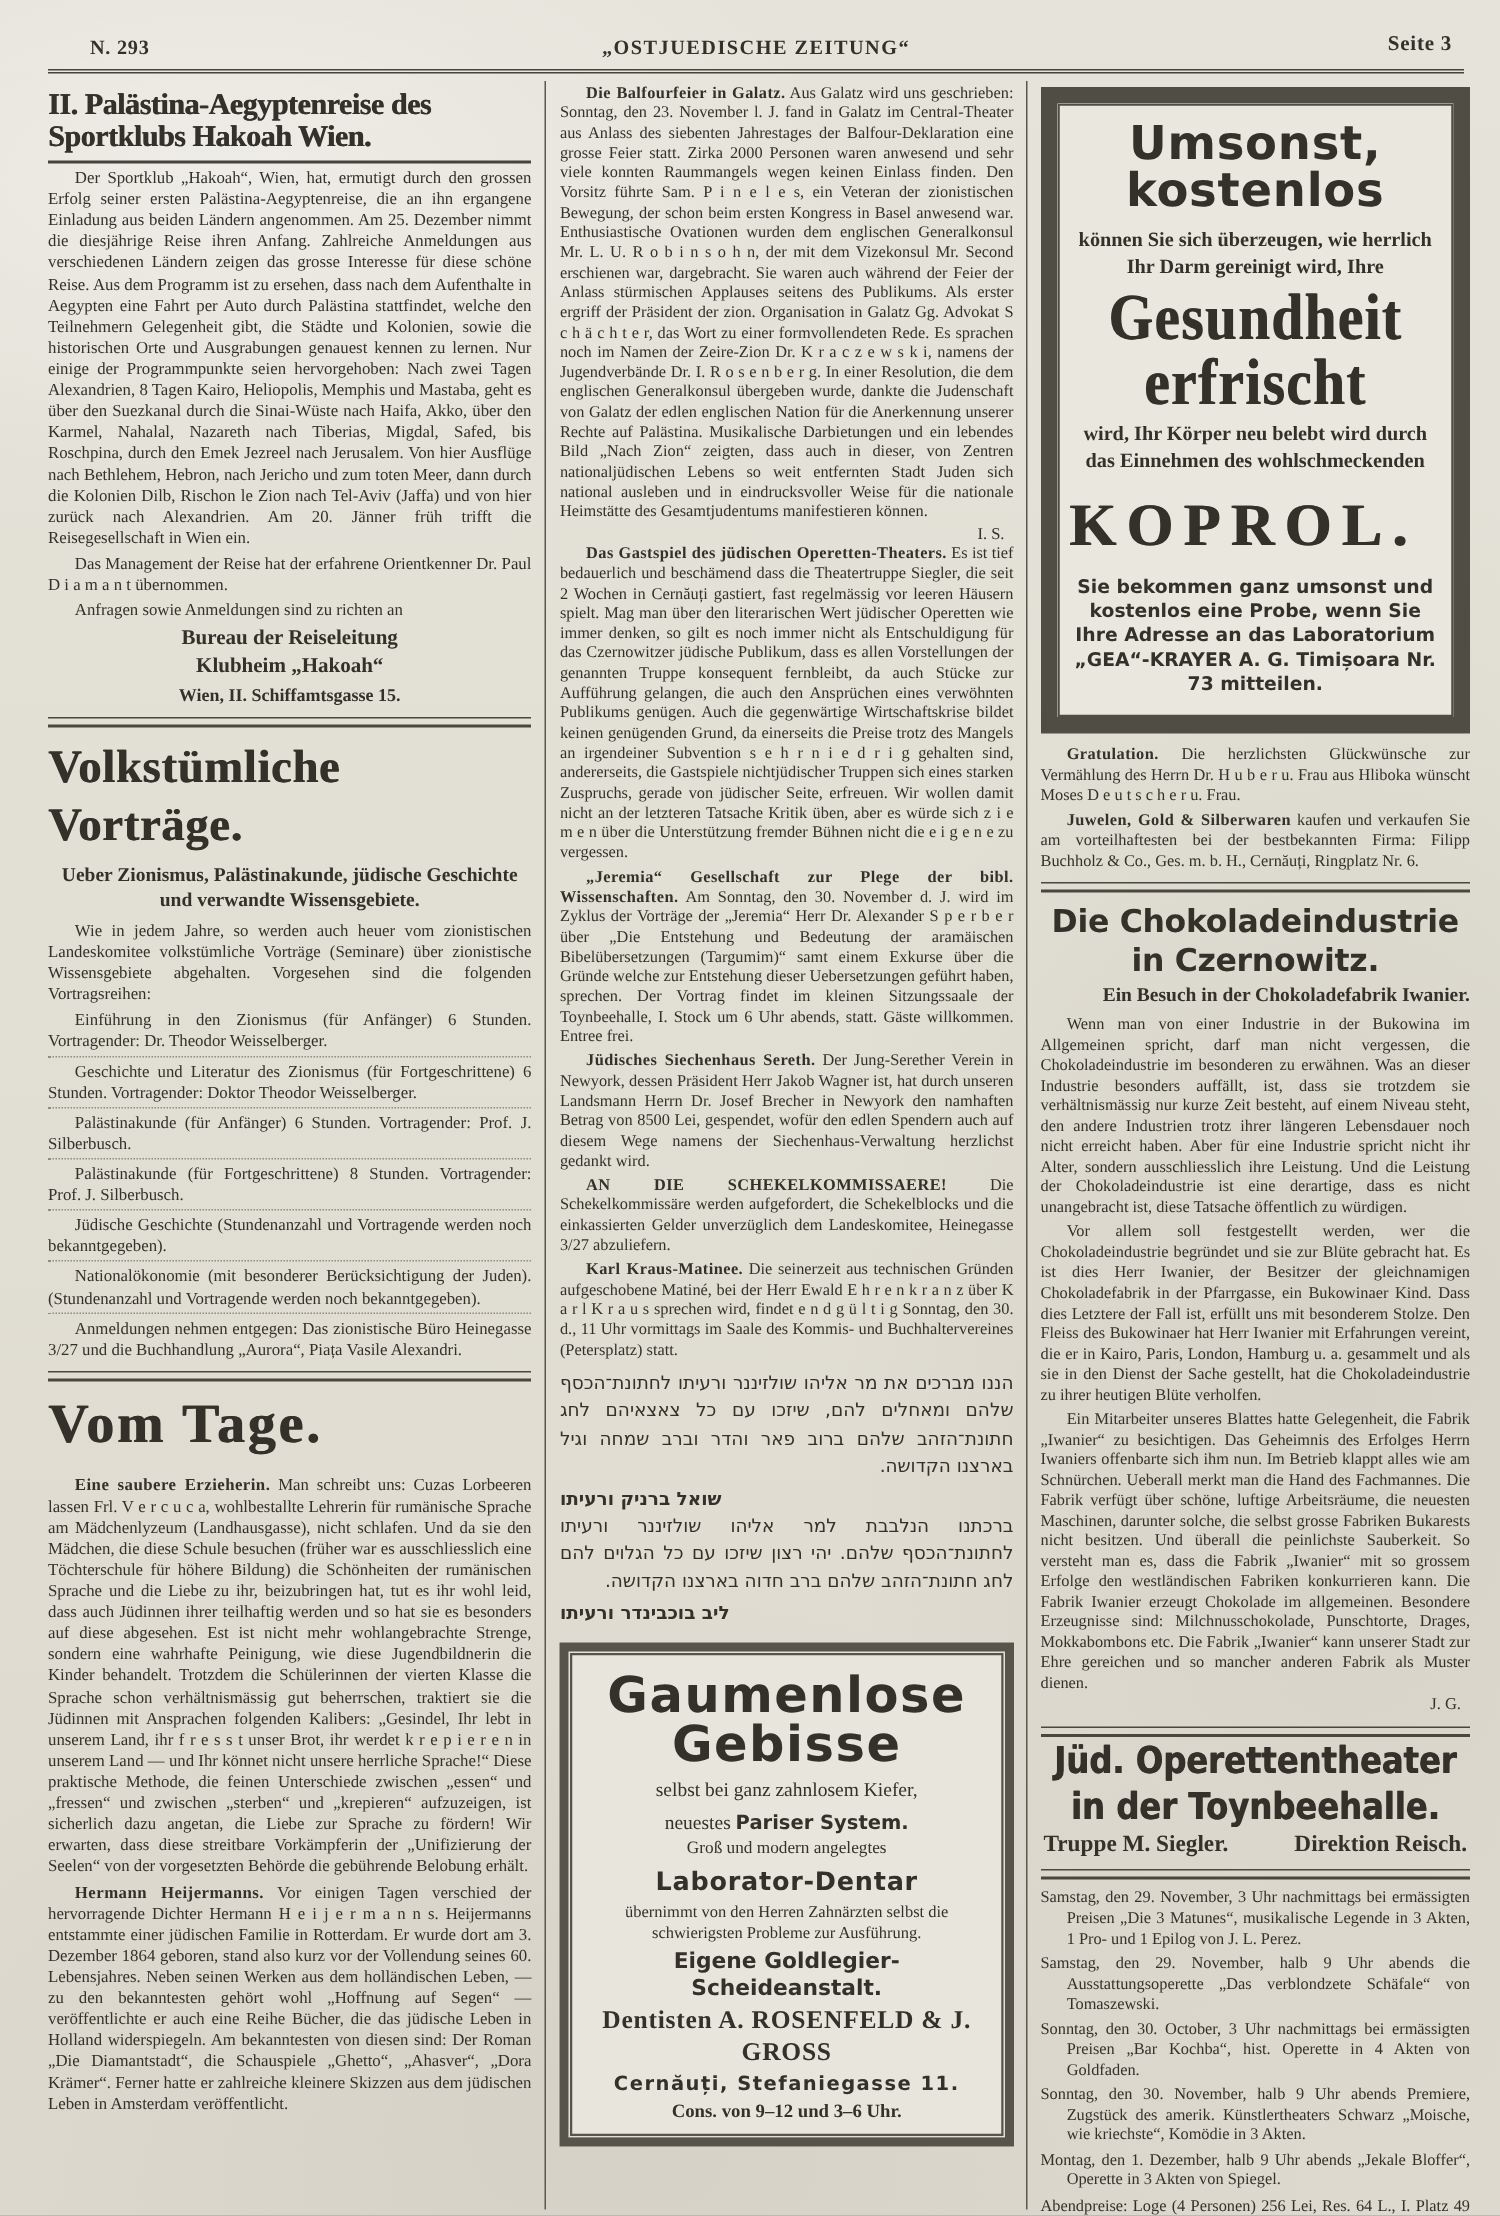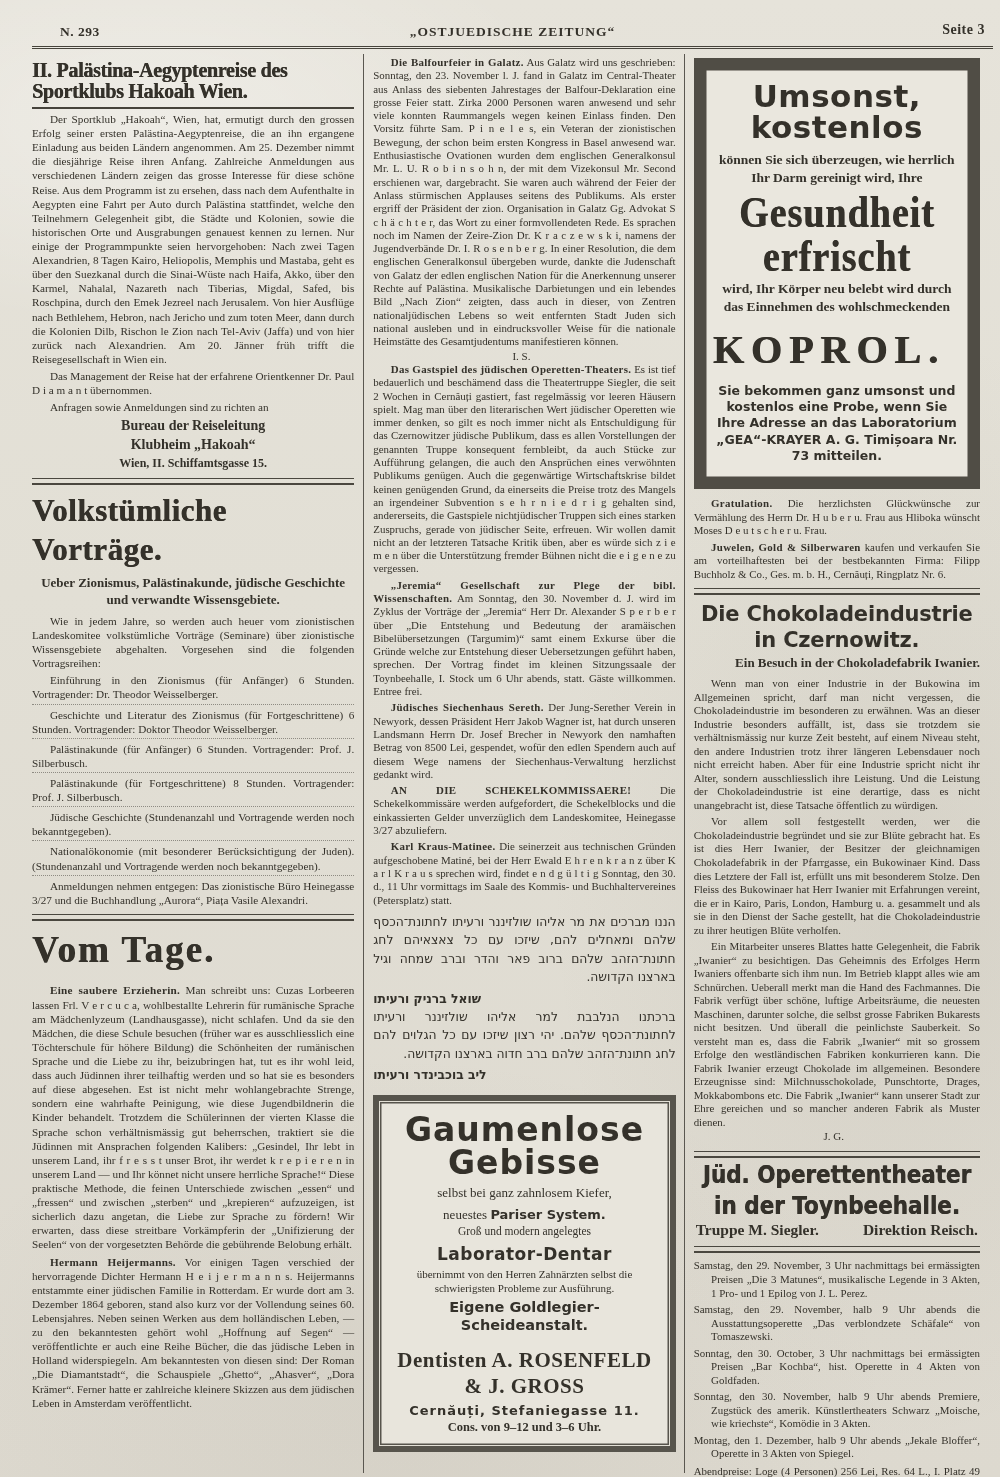--- a/index.html
+++ b/index.html
@@ -6,37 +6,37 @@
   .page{position:relative;width:1000px;height:1477px;margin:0 auto;overflow:hidden;
     background:#e3e0d6;
     background-image:
       radial-gradient(ellipse 600px 300px at 15% 8%, rgba(255,255,255,.35), rgba(255,255,255,0) 70%),
       radial-gradient(ellipse 500px 800px at 90% 60%, rgba(120,112,95,.10), rgba(0,0,0,0) 70%),
       radial-gradient(ellipse 700px 500px at 40% 95%, rgba(120,112,95,.08), rgba(0,0,0,0) 70%),
       linear-gradient(180deg,#e6e3da 0%,#e2dfd5 40%,#ddd9cf 100%);
     font-family:"Liberation Serif","DejaVu Serif",serif;
     color:#34312a;
   }
-  .header{position:absolute;top:22px;left:32px;right:7px;height:24px;
+  .header{position:absolute;top:22px;left:32px;right:24px;height:24px;
     border-bottom:3px double #46433b;font-size:13.5px;font-weight:bold;letter-spacing:.5px;}
   .header .issue{position:absolute;left:28px;top:2px;}
   .header .masthead{position:absolute;left:50%;transform:translateX(-50%);top:2px;letter-spacing:1px;}
   .header .pageno{position:absolute;right:8px;top:0;font-size:14px;}
   .cols{position:absolute;top:54px;left:32px;right:20px;bottom:4px;display:flex;}
   .col{box-sizing:border-box;}
   .col-left{width:334px;padding:4px 9px 0 0;border-right:1.5px solid #5a5750;}
   .col-mid{width:322px;padding:2px 8px 0 9px;border-right:1.5px solid #5a5750;}
   .col-right{flex:1;padding:4px 0 0 9px;}
   p{margin:0 0 3px 0;}
   .body-txt{font-size:11.2px;line-height:1.26;text-align:justify;}
   .body-mid{font-size:10.9px;line-height:1.22;text-align:justify;}
   .body-rt{font-size:10.9px;line-height:1.24;text-align:justify;}
   .ind{text-indent:1.6em;}
   .lead{font-weight:bold;letter-spacing:.3px;}
-  .sig{text-align:center;font-size:11px;margin-top:-2px;padding-right:6px;}
+  .sig{text-align:right;font-size:11px;margin-top:-2px;padding-right:6px;}
   .headline1{font-size:20px;font-weight:bold;letter-spacing:-.3px;line-height:1.05;
     text-align:left;margin:2px 0 3px 0;text-shadow:.4px 0 0 currentColor;
     border-bottom:2.5px solid #46433b;padding-bottom:5px;font-family:"Liberation Serif",serif;}
   .center-bold{text-align:center;font-weight:bold;font-size:14px;line-height:1.35;}
   .center-bold .small{font-size:12px;}
   .rule-double{border-top:1px solid #4a473f;border-bottom:2.5px solid #4a473f;height:4px;margin:7px 0 6px 0;}
   .sec-title{font-size:31px;font-weight:bold;letter-spacing:.5px;margin:2px 0 6px 0;
     text-shadow:.5px 0 0 currentColor;}
   .sec-sub{font-weight:bold;font-size:13px;text-align:center;line-height:1.25;margin-bottom:6px;}
   .vt-item{padding-bottom:2px;border-bottom:1px dotted rgba(74,71,63,.55);margin-bottom:3px;}
@@ -49,21 +49,21 @@
   .ad-dental{border:6px solid #57544c;box-shadow:inset 0 0 0 1px #e3e0d6, inset 0 0 0 2.5px #57544c;
     margin-top:10px;padding:12px 10px 10px 10px;text-align:center;background:#e8e5dc;}
   .ad-dental .t1{font-family:"DejaVu Sans",sans-serif;font-weight:bold;font-size:33px;letter-spacing:1px;line-height:1;}
   .ad-dental .t2{font-size:13px;margin-top:6px;}
   .ad-dental .t3{font-size:13px;font-weight:bold;font-family:"DejaVu Sans",sans-serif;}
   .ad-dental .t4{font-family:"DejaVu Sans",sans-serif;font-weight:bold;font-size:20px;margin-top:4px;}
   .ad-dental .t5{font-size:11.5px;margin-top:2px;}
   .ad-dental .t6{font-family:"DejaVu Sans",sans-serif;font-weight:bold;font-size:17px;letter-spacing:.5px;margin-top:6px;}
   .ad-dental .t7{font-size:11px;margin-top:3px;}
   .ad-dental .t8{font-family:"DejaVu Sans",sans-serif;font-weight:bold;font-size:16.5px;margin-top:4px;}
-  .ad-dental .t9{font-weight:bold;font-size:21px;letter-spacing:.5px;margin-top:14px;}
+  .ad-dental .t9{font-weight:bold;font-size:17px;letter-spacing:.5px;margin-top:2px;}
   .ad-dental .t10{font-family:"DejaVu Sans",sans-serif;font-weight:bold;font-size:13px;letter-spacing:1px;margin-top:3px;}
   .ad-dental .t11{font-weight:bold;font-size:12.5px;margin-top:2px;}
   
   .ad-koprol{border:11px solid #504d45;background:#eae7de;padding:12px 8px 14px 8px;text-align:center;
     box-shadow:inset 0 0 0 1.5px #504d45;}
   .ad-koprol .k1{font-family:"DejaVu Sans",sans-serif;font-weight:bold;font-size:31px;letter-spacing:.5px;line-height:1;}
   .ad-koprol .k2{font-weight:bold;font-size:13.5px;line-height:1.3;margin-top:8px;}
   .ad-koprol .k3{font-weight:bold;font-size:38px;letter-spacing:1px;line-height:1;margin:10px 0 8px 0;
     transform:scaleY(1.15);text-shadow:.6px 0 0 currentColor;}
   .ad-koprol .k4{font-weight:bold;font-size:13.5px;line-height:1.3;}

